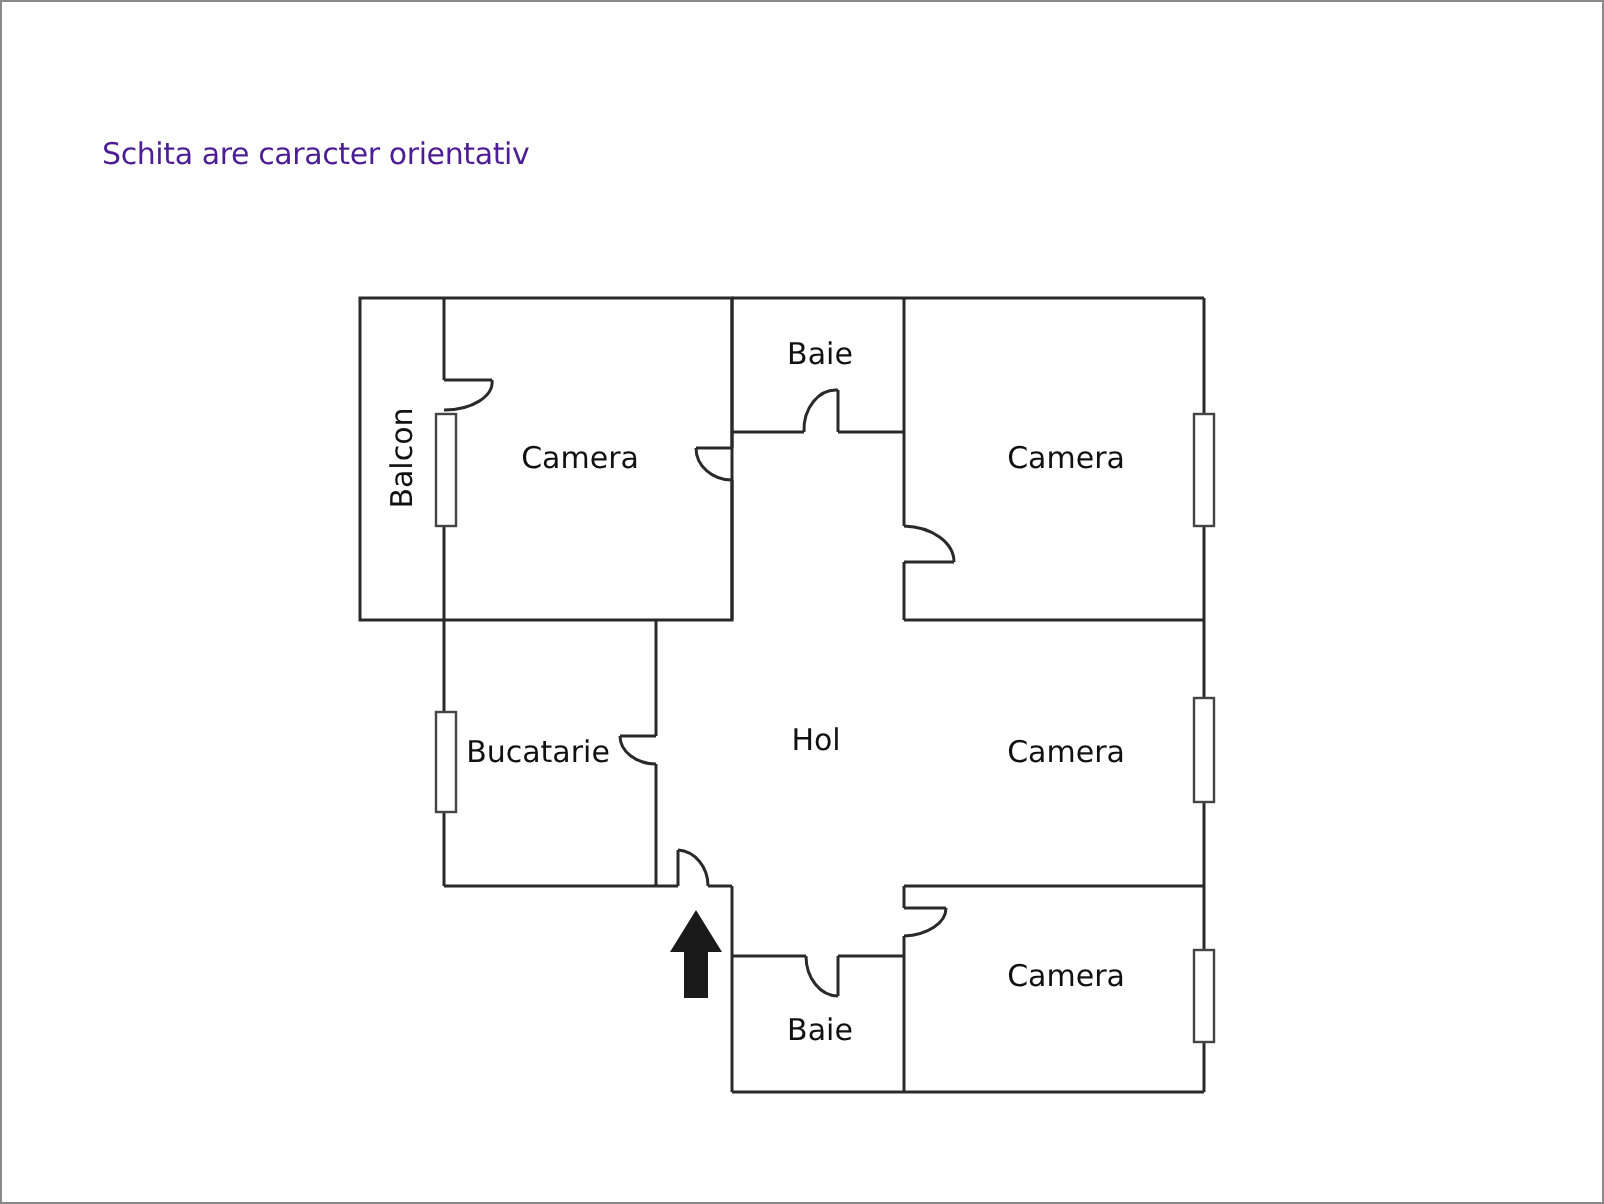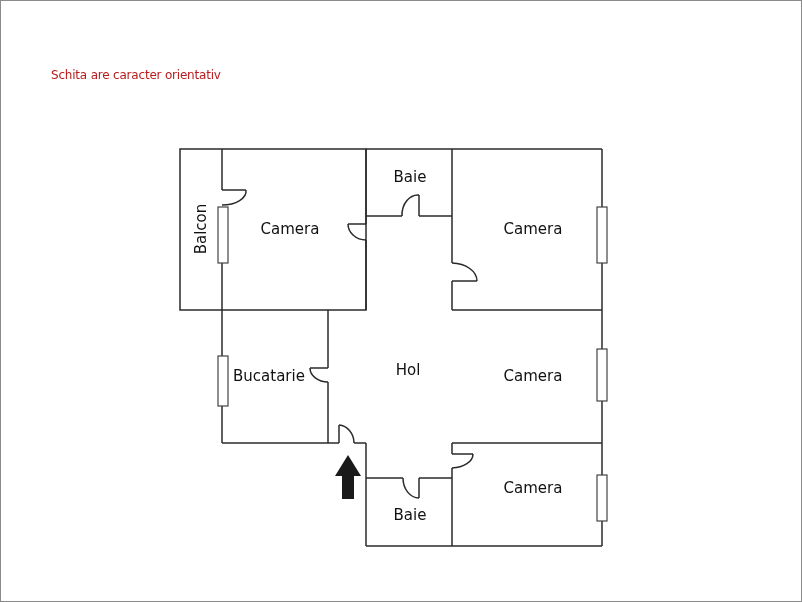--- a/index.html
+++ b/index.html
@@ -1,18 +1,18 @@
 <!DOCTYPE html>
 <html><head>
 <meta charset="utf-8">
 <style>
   html, body { margin:0; padding:0; background:#ffffff; }
   body { width:802px; height:602px; position:relative; overflow:hidden; font-family:"DejaVu Sans", sans-serif; }
   .frame { position:absolute; left:0; top:0; width:800px; height:600px; border:1px solid #8a8a8a; }
-  .note { position:absolute; left:51px; top:68px; font-size:12px; color:#b91c1c; letter-spacing:-0.2px; }
+  .note { position:absolute; left:51px; top:68px; font-size:15px; color:#4c1d95; letter-spacing:-0.2px; }
   svg { position:absolute; left:0; top:0; }
   .lbl { font-family:"DejaVu Sans", sans-serif; font-size:15px; fill:#111; }
 </style>
 </head>
 <body>
 
 <div class="frame"></div>
 <div class="note">Schita are caracter orientativ</div>
 
 <svg width="802" height="602" viewBox="0 0 802 602">

